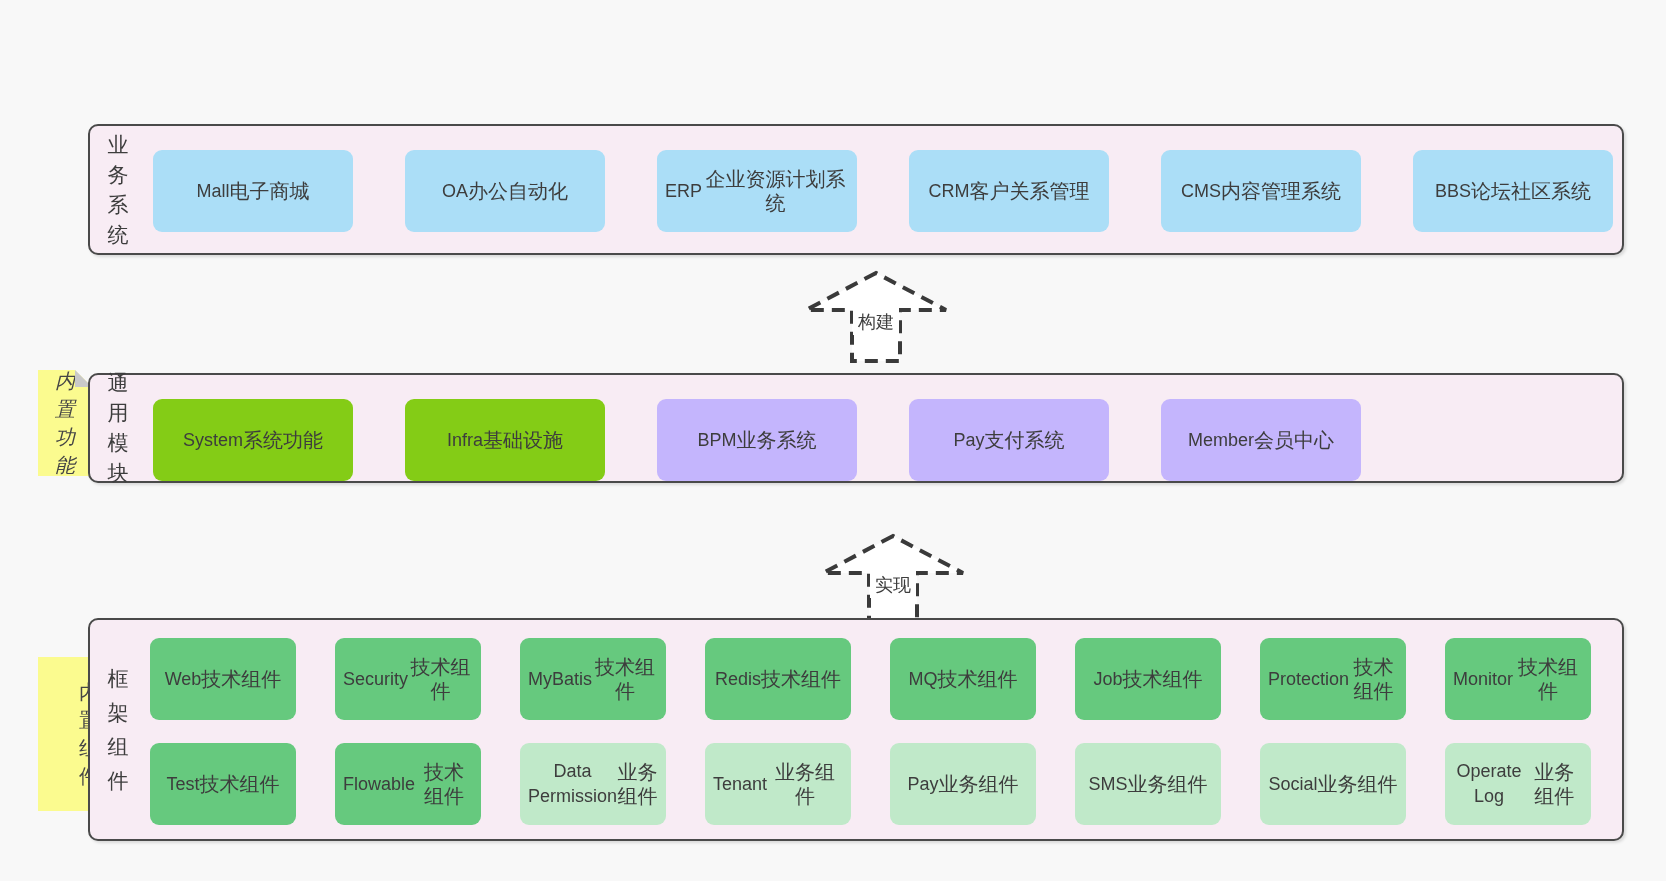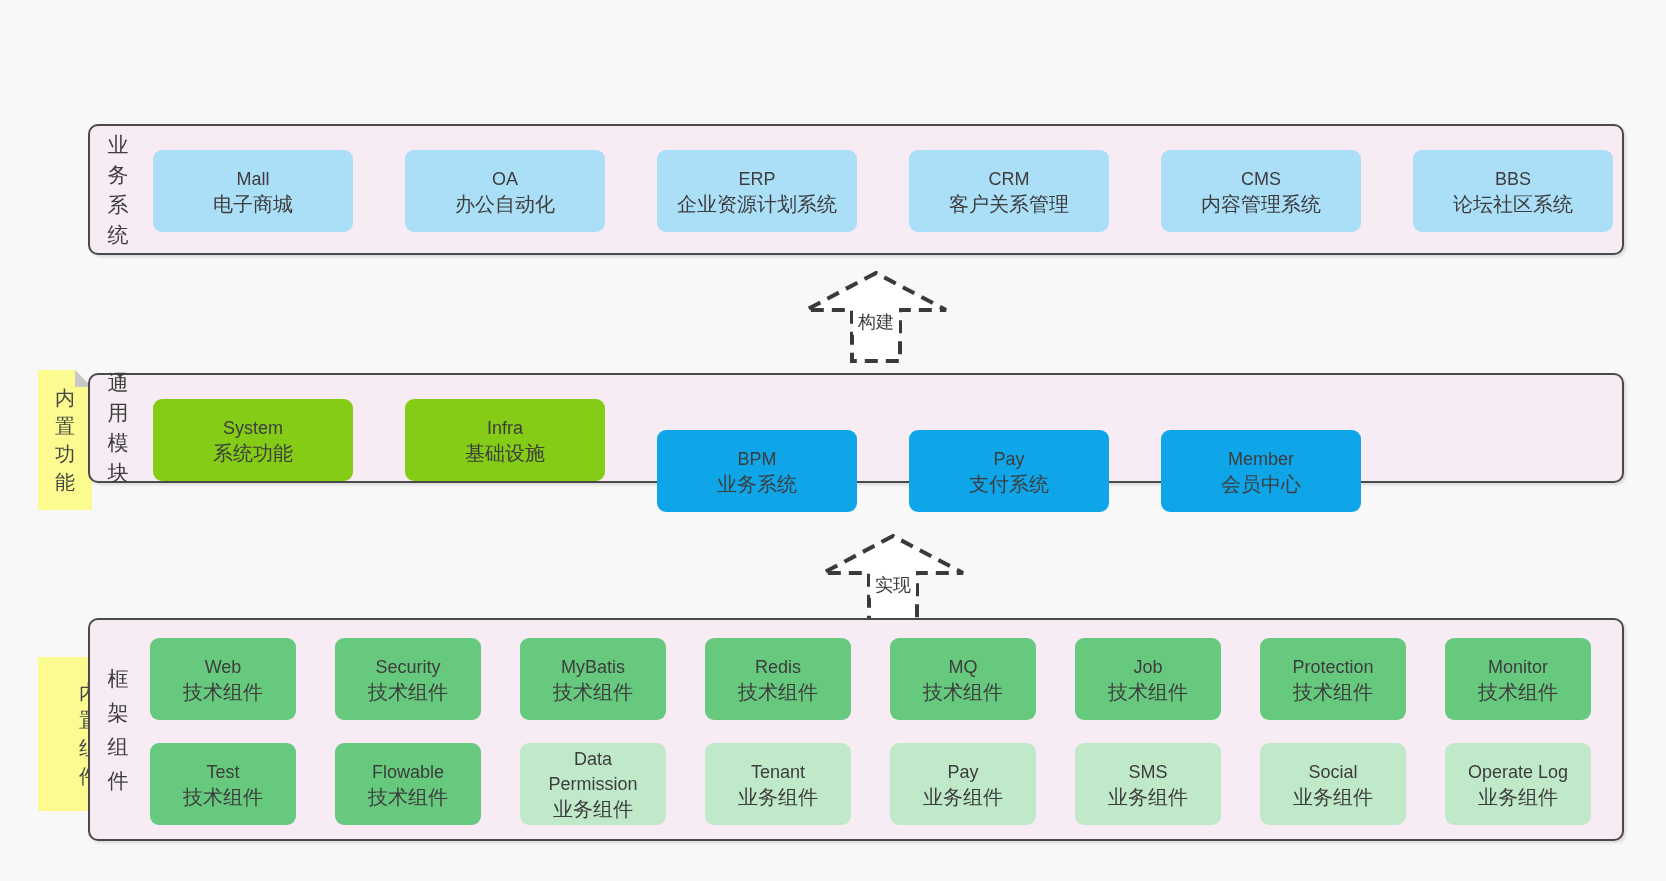--- a/index.html
+++ b/index.html
@@ -53,52 +53,52 @@
     flex-direction:column;
     gap:23px;
   }
   .comp-row{display:flex;gap:39px;}
   
   .box{
     box-sizing:border-box;
     height:82px;
     border-radius:9px;
     display:flex;
-    flex-direction:column;
+    flex-direction:row;
     justify-content:center;
     align-items:center;
     text-align:center;
     padding:4px 8px;
   }
   .box-w{width:200px;}
   .box-n{width:146px;}
   .blue{background:#abdef7;}
   .red{background:#84cc16;}
-  .pink{background:#0ea5e9;margin-top:31px;}
+  .pink{background:#c4b5fd;}
   .green{background:#66c97e;}
   .green-light{background:#c0e9c9;}
   .box-title{font-size:18px;line-height:25px;}
   .box-sub{font-size:20px;line-height:24px;}
   
   .sticky{
     position:absolute;
     left:38px;width:54px;
     background:#fbfb8f;
     z-index:0;
     clip-path:polygon(0 0,calc(100% - 17px) 0,100% 17px,100% 100%,0 100%);
     display:flex;align-items:center;justify-content:center;
   }
   .sticky::after{
     content:"";
     position:absolute;
     top:0;right:0;
     width:17px;height:17px;
     background:linear-gradient(225deg,rgba(0,0,0,0) 0 50%,#c9c9c9 50% 100%);
   }
-  #sticky-mid{top:370px;height:140px;}
+  #sticky-mid{top:370px;height:106px;font-style:italic;}
   #sticky-bot{top:657px;height:154px;padding-left:24px;}
   .sticky-text{
     width:22px;
     font-size:20px;
     line-height:28px;
     text-align:center;
     word-break:break-all;
     color:#454545;
   }
   

